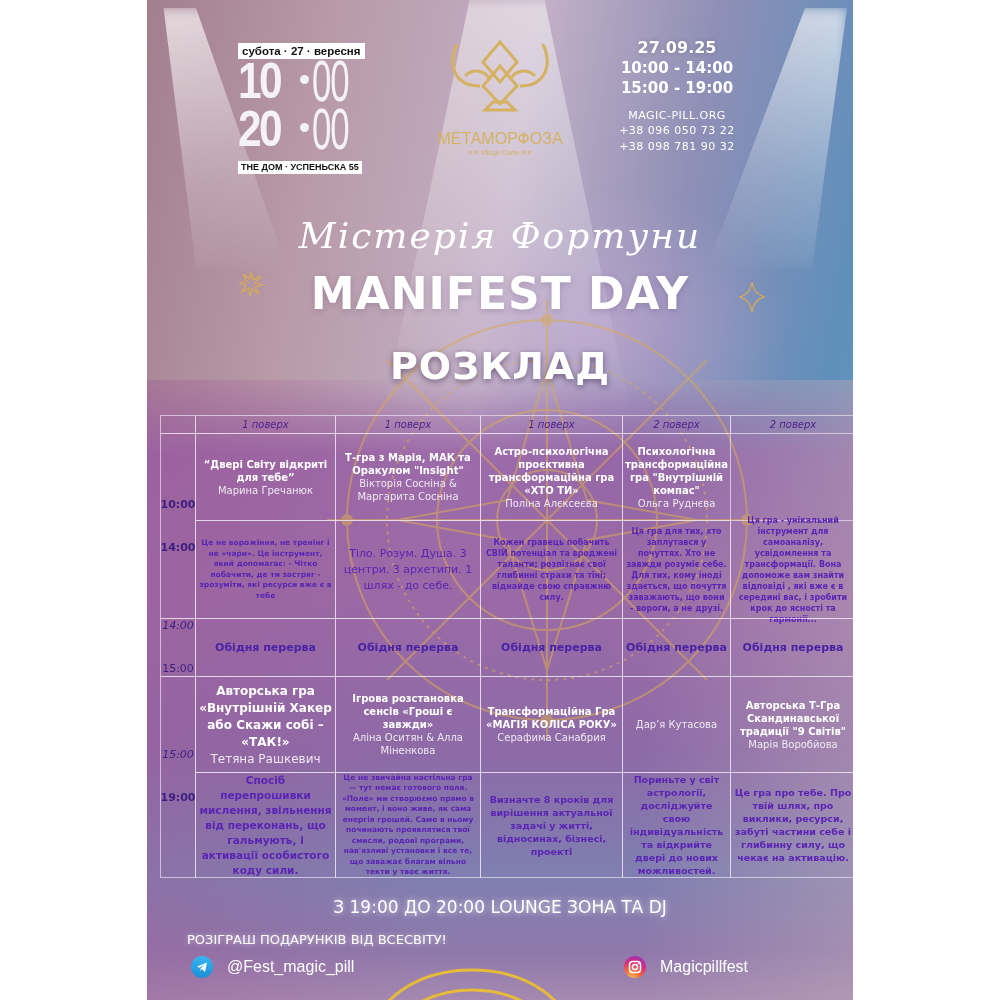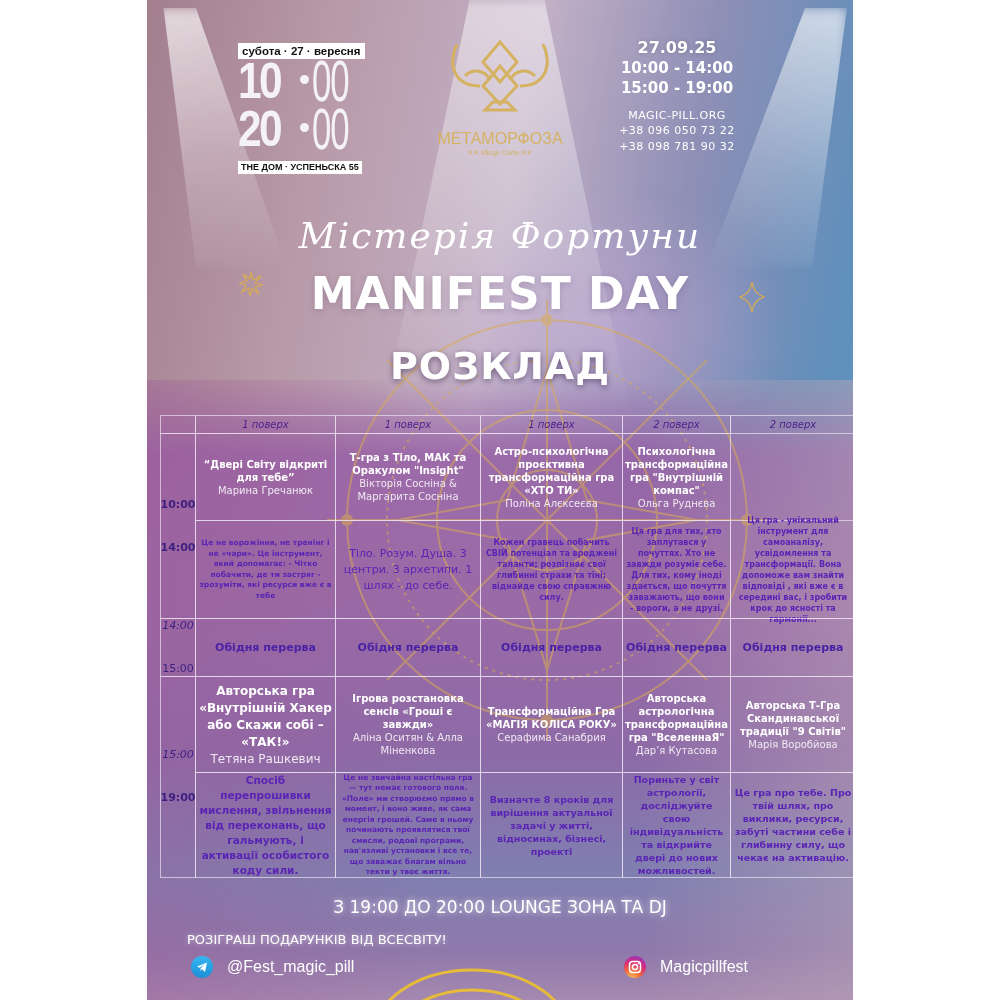--- a/index.html
+++ b/index.html
@@ -177,21 +177,21 @@
     <div class="cell time" style="left:0;top:18px;width:36px;height:186px">
       <span>10:00</span>
       <span>14:00</span>
     </div>
 
     <div class="cell" style="left:35px;top:18px;width:141px;height:88px">
       <div class="title">“Двері Світу відкриті для тебе”</div>
       <div class="host">Марина Гречанюк</div>
     </div>
     <div class="cell" style="left:175px;top:18px;width:146px;height:88px">
-      <div class="title">Т-гра з Тіло, МАК та Оракулом "Insight"</div>
+      <div class="title">Т-гра з Марія, МАК та Оракулом "Insight"</div>
       <div class="host">Вікторія Сосніна &amp; Маргарита Сосніна</div>
     </div>
     <div class="cell" style="left:320px;top:18px;width:143px;height:88px">
       <div class="title">Астро-психологічна проєктивна трансформаційна гра «ХТО ТИ»</div>
       <div class="host">Поліна Алєксеєва</div>
     </div>
     <div class="cell" style="left:462px;top:18px;width:109px;height:88px">
       <div class="title">Психологічна трансформаційна гра "Внутрішній компас"</div>
       <div class="host">Ольга Руднєва</div>
     </div>
@@ -223,21 +223,20 @@
     </div>
     <div class="cell" style="left:175px;top:261px;width:146px;height:97px">
       <div class="title">Ігрова розстановка сенсів «Гроші є завжди»</div>
       <div class="host">Аліна Оситян &amp; Алла Міненкова</div>
     </div>
     <div class="cell" style="left:320px;top:261px;width:143px;height:97px">
       <div class="title">Трансформаційна Гра «МАГІЯ КОЛІСА РОКУ»</div>
       <div class="host">Серафима Санабрия</div>
     </div>
     <div class="cell" style="left:462px;top:261px;width:109px;height:97px">
-      <div class="title">Авторська астрологічна трансформаційна гра "ВселеннаЯ"</div>
       <div class="host">Дар’я Кутасова</div>
     </div>
     <div class="cell" style="left:570px;top:261px;width:126px;height:97px">
       <div class="title">Авторська Т-Гра Скандинавської традиції "9 Світів"</div>
       <div class="host">Марія Воробйова</div>
     </div>
 
     <div class="cell desc big" style="left:35px;top:357px;width:141px;height:106px;font-size:10.5px;line-height:15px">Спосіб перепрошивки мислення, звільнення від переконань, що гальмують, і активації особистого коду сили.</div>
     <div class="cell desc" style="left:175px;top:357px;width:146px;height:106px;font-size:7.5px;line-height:10.5px">Це не звичайна настільна гра — тут немає готового поля. «Поле» ми створюємо прямо в момент, і воно живе, як сама енергія грошей. Саме в ньому починають проявлятися твої смисли, родові програми, нав'язливі установки і все те, що заважає благам вільно текти у твоє життя.</div>
     <div class="cell desc mid" style="left:320px;top:357px;width:143px;height:106px">Визначте 8 кроків для вирішення актуальної задачі у житті, відносинах, бізнесі, проекті</div>

